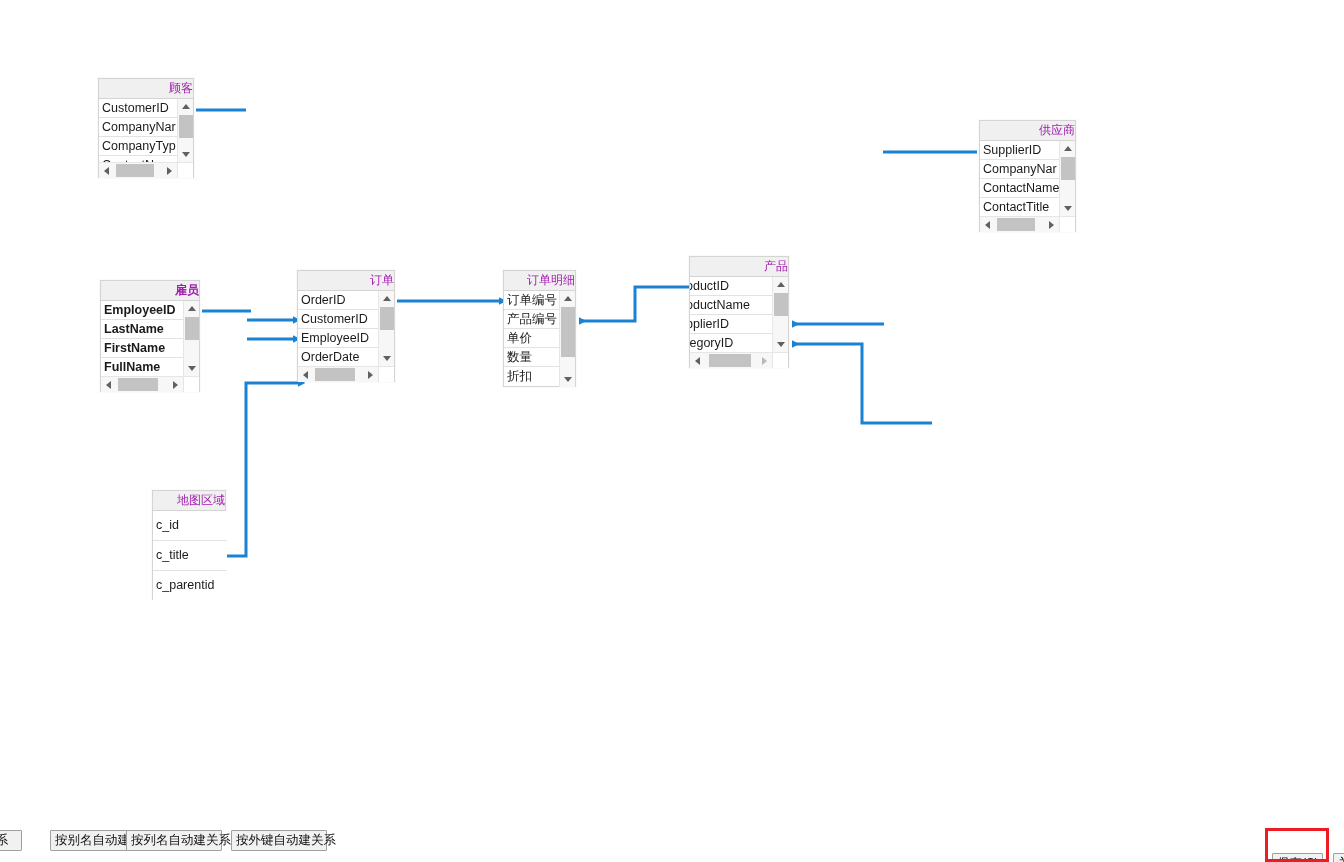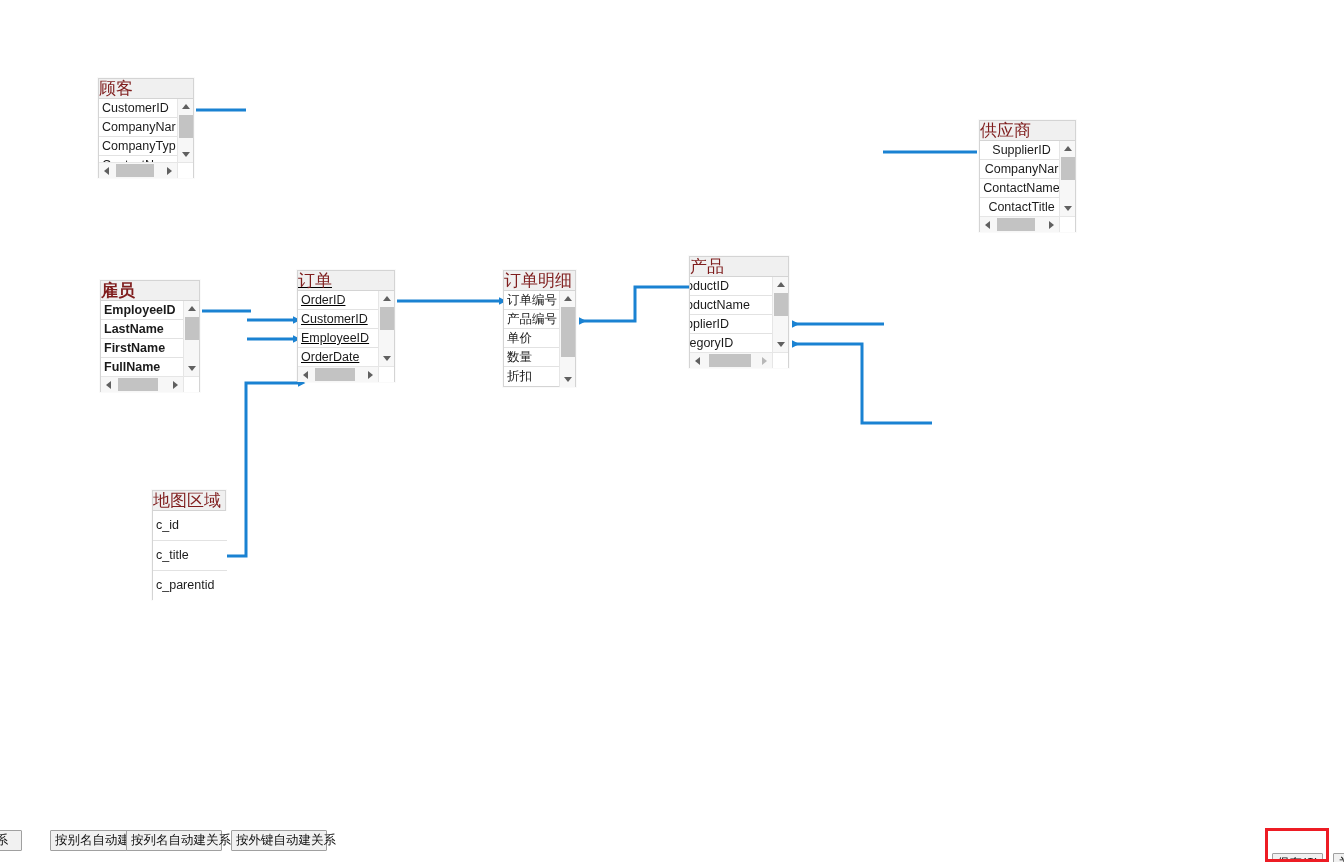--- a/index.html
+++ b/index.html
@@ -32,23 +32,23 @@
     position: absolute;
     box-sizing: border-box;
     background: #ffffff;
     border: 1px solid #d4d4d4;
     box-shadow: 0 0 0 1px rgba(0,0,0,0.02);
   }
   .tb-title {
     box-sizing: border-box;
     height: 20px;
     line-height: 19px;
-    text-align: left;
-    font-size: 17px;
-    color: #7f1d1d;
+    text-align: right;
+    font-size: 12px;
+    color: #a21caf;
     background: #f0f0f0;
     border-bottom: 1px solid #d4d4d4;
     white-space: nowrap;
     overflow: hidden;
   }
   .tb-body {
     position: relative;
     box-sizing: border-box;
   }
   .tb-rows {
@@ -268,21 +268,21 @@
             <i class="tri rt"></i>
           </div>
       </div>
       <div class="corner-box"></div>
     </div>
   </div>
 
   <div class="table-box" style="left:979px; top:120px; width:97px; height:112px;">
     <div class="tb-title">供应商</div>
     <div class="tb-body" style="height:91px;">
-      <div class="tb-rows" style="width:80px;text-align:center;">
+      <div class="tb-rows" style="width:80px;">
         <div class="tb-row">SupplierID</div>
         <div class="tb-row">CompanyNar</div>
         <div class="tb-row">ContactName</div>
         <div class="tb-row">ContactTitle</div>
       </div>
       <div class="vbar" style="bottom:16px;">
         <div class="arrow-up">
             <i class="tri up"></i>
           </div>
         <div class="vthumb" style="top:16px; height:23px;"></div>
@@ -327,21 +327,21 @@
           </div>
         <div class="hthumb" style="left:17px; width:40px;"></div>
         <div class="arrow-rt" style="right:16px;">
             <i class="tri rt"></i>
           </div>
       </div>
       <div class="corner-box"></div>
     </div>
   </div>
 
-  <div class="table-box" style="left:297px; top:270px; width:98px; height:112px;text-decoration:underline;">
+  <div class="table-box" style="left:297px; top:270px; width:98px; height:112px;">
     <div class="tb-title">订单</div>
     <div class="tb-body" style="height:91px;">
       <div class="tb-rows" style="width:81px;">
         <div class="tb-row">OrderID</div>
         <div class="tb-row">CustomerID</div>
         <div class="tb-row">EmployeeID</div>
         <div class="tb-row">OrderDate</div>
       </div>
       <div class="vbar" style="bottom:16px;">
         <div class="arrow-up">

